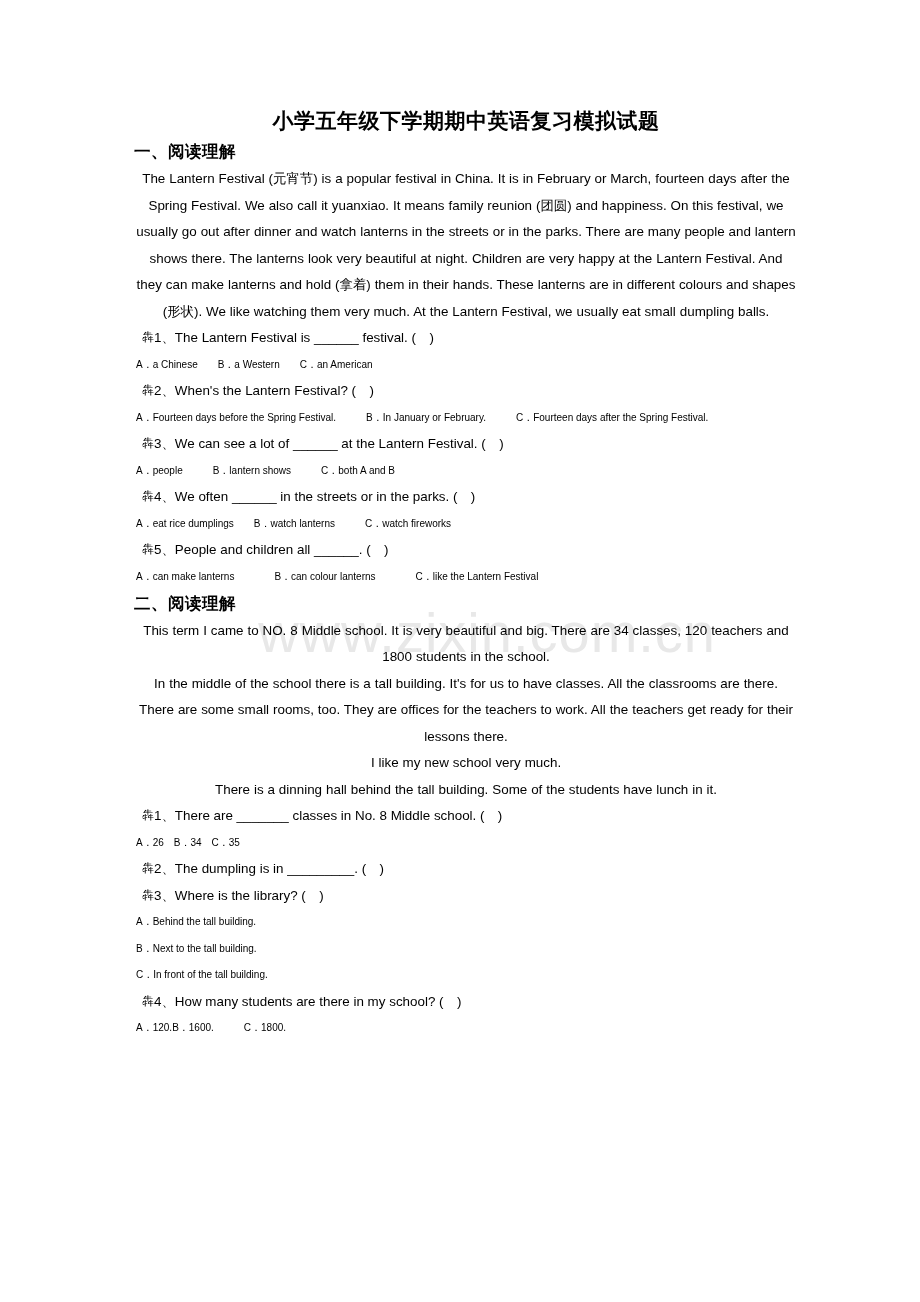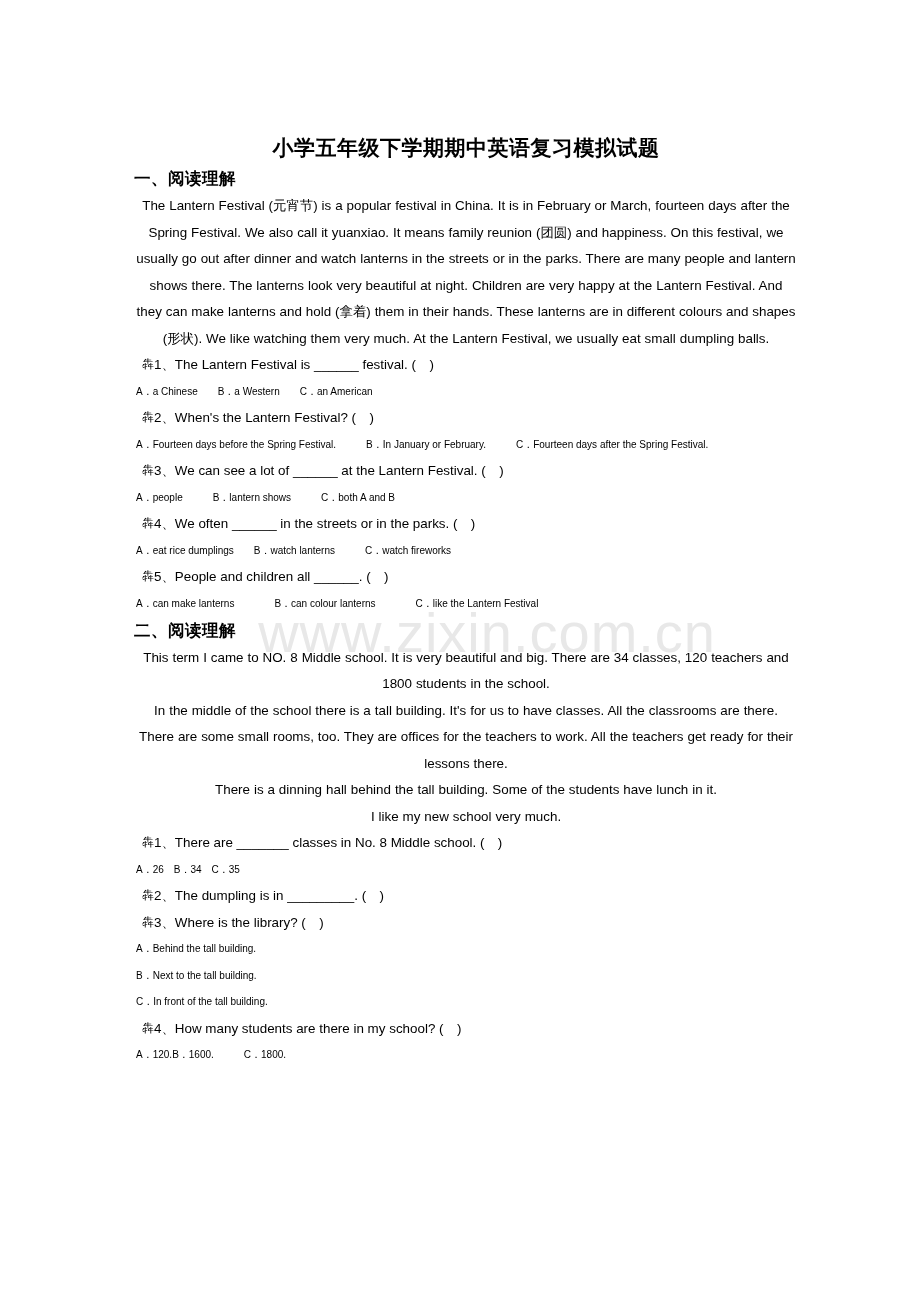--- a/index.html
+++ b/index.html
@@ -43,21 +43,20 @@
     width: 920px;
     height: 1302px;
     z-index: 1;
   }
 
   #content {
     position: absolute;
     left: 136px;
     top: 108px;
     width: 660px;
-    margin-top: 27px;
   }
 
   
   .doc-title {
     text-align: center;
     font-family: "DejaVu Serif", "Liberation Serif", serif;
     font-size: 21px;
     font-weight: bold;
     line-height: 1.25;
     margin: 0 0 6px 0;
@@ -135,22 +134,22 @@
     <p class="qline"><span class="q-marker cjk">犇</span><span>4</span><span class="cjk">、</span><span>We often ______ in the streets or in the parks. (　)</span></p>
     <p class="optline">A．eat rice dumplings　　B．watch lanterns　　　C．watch fireworks</p>
 
     <p class="qline"><span class="q-marker cjk">犇</span><span>5</span><span class="cjk">、</span><span>People and children all ______. (　)</span></p>
     <p class="optline">A．can make lanterns　　　　B．can colour lanterns　　　　C．like the Lantern Festival</p>
 
     <h2 class="section-heading cjk">二、阅读理解</h2>
 
     <p class="para">This term I came to NO. 8 Middle school. It is very beautiful and big. There are 34 classes, 120 teachers and 1800 students in the school.</p>
     <p class="para">In the middle of the school there is a tall building. It's for us to have classes. All the classrooms are there. There are some small rooms, too. They are offices for the teachers to work. All the teachers get ready for their lessons there.</p>
+    <p class="para">I like my new school very much.</p>
     <p class="para">There is a dinning hall behind the tall building. Some of the students have lunch in it.</p>
-    <p class="para">I like my new school very much.</p>
 
     <p class="qline"><span class="q-marker cjk">犇</span><span>1</span><span class="cjk">、</span><span>There are _______ classes in No. 8 Middle school. (　)</span></p>
     <p class="optline">A．26　B．34　C．35</p>
 
     <p class="qline"><span class="q-marker cjk">犇</span><span>2</span><span class="cjk">、</span><span>The dumpling is in _________. (　)</span></p>
 
     <p class="qline"><span class="q-marker cjk">犇</span><span>3</span><span class="cjk">、</span><span>Where is the library? (　)</span></p>
     <p class="optline">A．Behind the tall building.</p>
     <p class="optline">B．Next to the tall building.</p>
     <p class="optline">C．In front of the tall building.</p>

